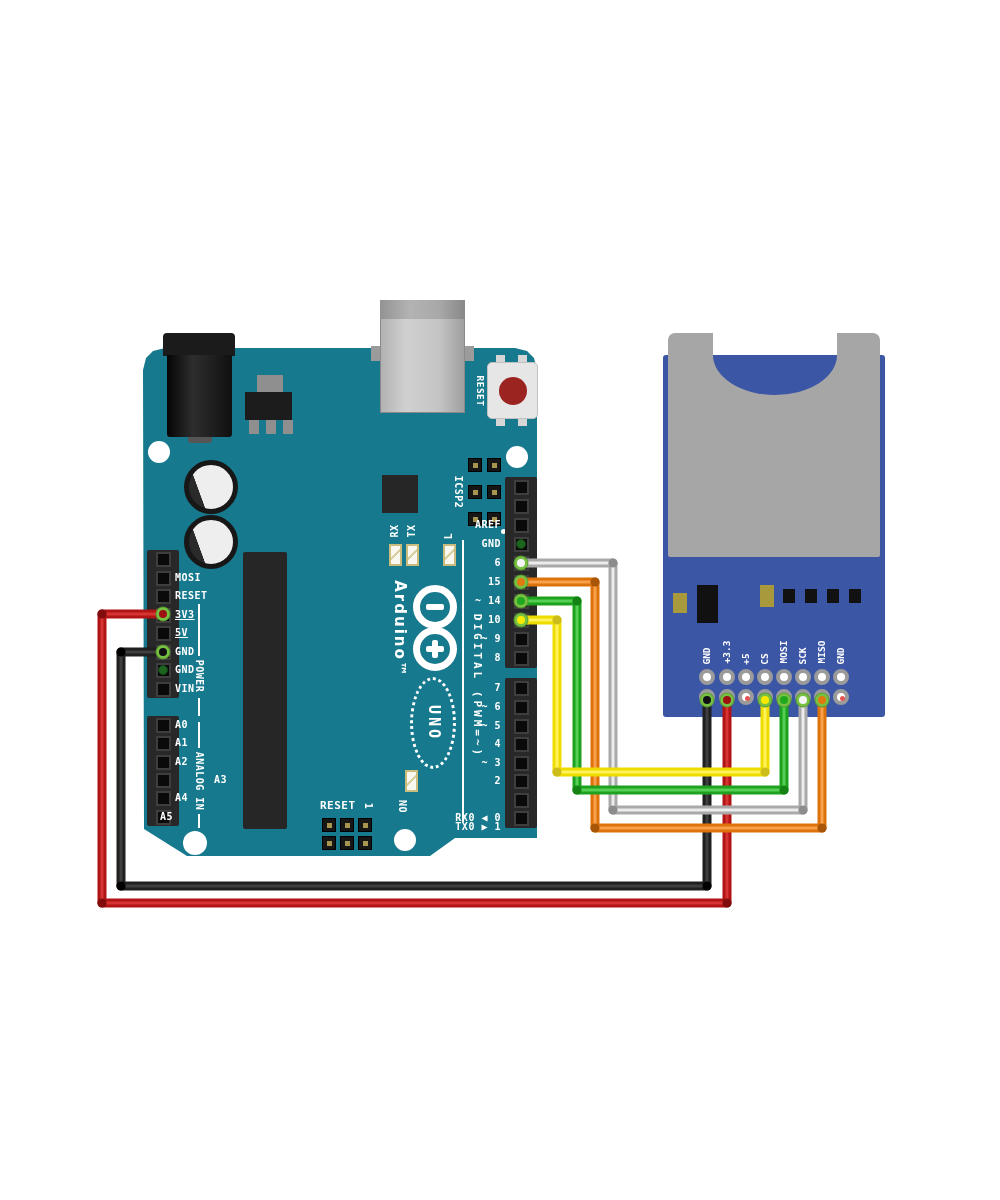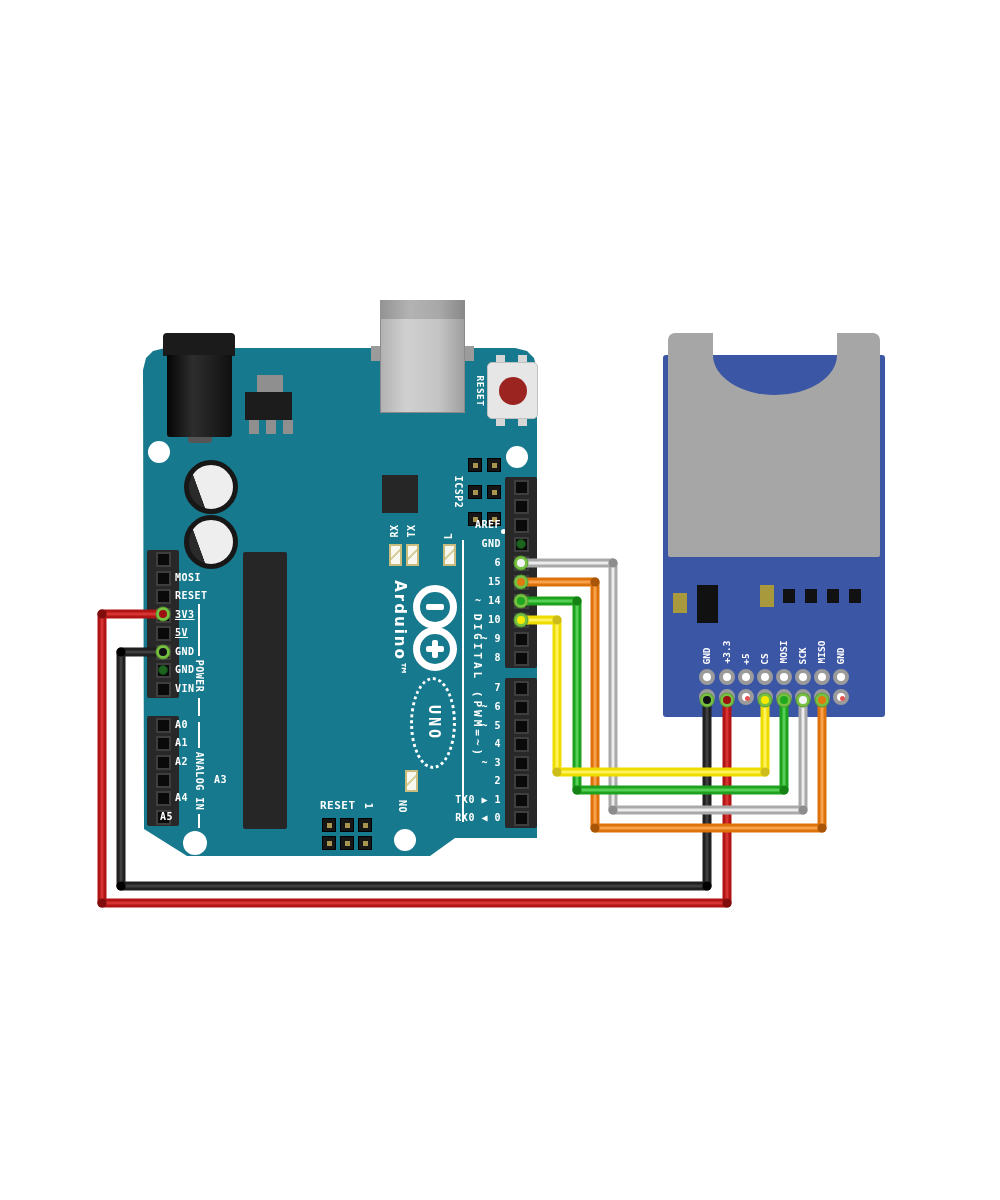--- a/index.html
+++ b/index.html
@@ -179,21 +179,21 @@
       <div class="lbl lbl-right" style="left: 501px; top: 707px;">~ 6</div>
       <div class="socket" style="left: 513.5px; top: 718.5px;"></div>
       <div class="lbl lbl-right" style="left: 501px; top: 726px;">~ 5</div>
       <div class="socket" style="left: 513.5px; top: 736.5px;"></div>
       <div class="lbl lbl-right" style="left: 501px; top: 744px;">4</div>
       <div class="socket" style="left: 513.5px; top: 755.5px;"></div>
       <div class="lbl lbl-right" style="left: 501px; top: 763px;">~ 3</div>
       <div class="socket" style="left: 513.5px; top: 773.5px;"></div>
       <div class="lbl lbl-right" style="left: 501px; top: 781px;">2</div>
       <div class="socket" style="left: 513.5px; top: 792.5px;"></div>
-      <div class="lbl lbl-right" style="left: 501px; top: 800px;">TX0 ▶ 1</div>
+      <div class="lbl lbl-right" style="left: 501px; top: 827px;">TX0 ▶ 1</div>
       <div class="socket" style="left: 513.5px; top: 810.5px;"></div>
       <div class="lbl lbl-right" style="left: 501px; top: 818px;">RX0 ◀ 0</div>
       <div class="strip" style="left: 147px; top: 550px; width: 32px; height: 148px;"></div>
       <div class="socket" style="left: 155.5px; top: 551.5px;"></div>
       <div class="socket" style="left: 155.5px; top: 570.5px;"></div>
       <div class="lbl lbl-left" style="left: 175px; top: 578px;">MOSI</div>
       <div class="socket" style="left: 155.5px; top: 588.5px;"></div>
       <div class="lbl lbl-left" style="left: 175px; top: 596px;">RESET</div>
       <div class="socket" style="left: 155.5px; top: 607.5px;"></div>
       <div class="lbl lbl-left" style="left: 175px; top: 615px; text-decoration: underline;">3V3</div>

